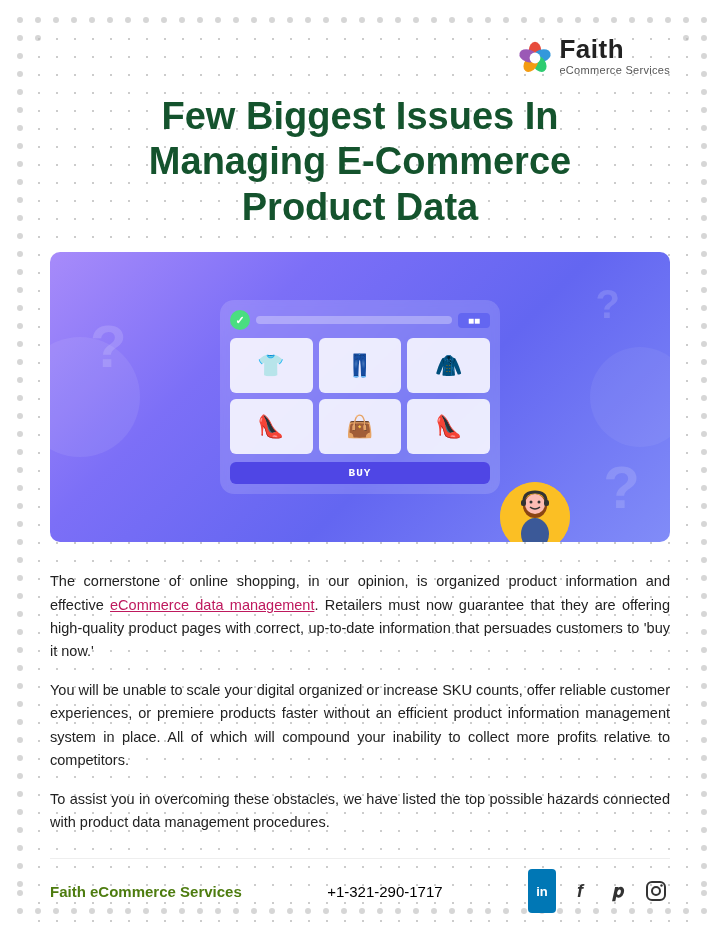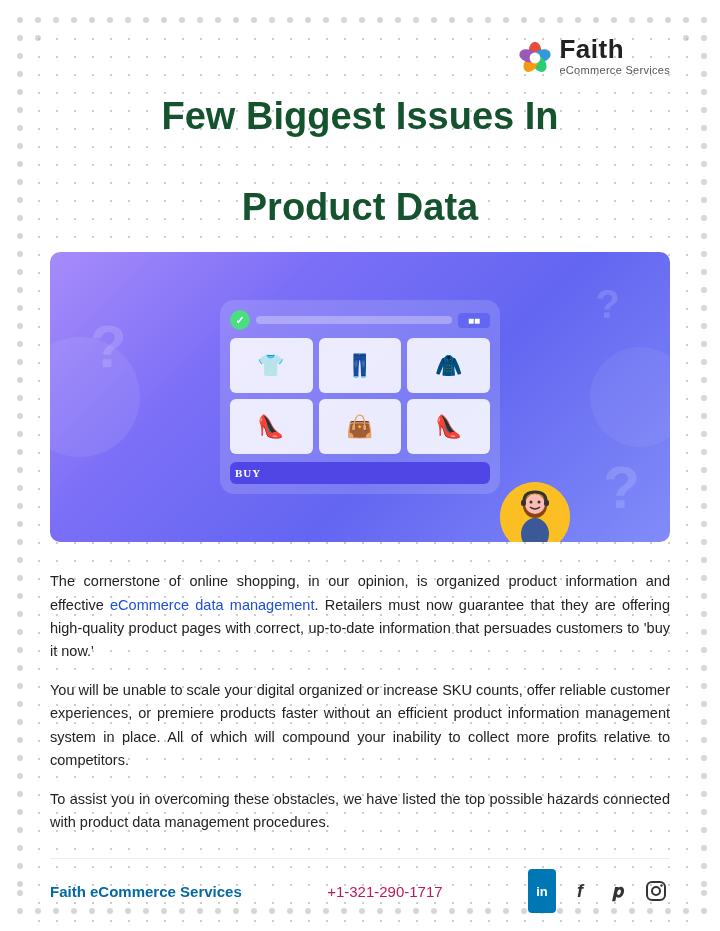--- a/index.html
+++ b/index.html
@@ -214,25 +214,26 @@
       justify-content: center;
     }
 
     .mockup-item-icon {
       font-size: 22px;
     }
 
     .mockup-buy-btn {
       background: #4f46e5;
       color: white;
+      text-align: center;
       border-radius: 6px;
       padding: 5px;
       font-size: 11px;
       font-weight: bold;
-      font-family: Liberation Serif, serif;
+      font-family: Liberation Mono, monospace;
       letter-spacing: 1px;
     }
 
     
     .hero-avatar {
       position: absolute;
       right: 100px;
       bottom: -10px;
       width: 70px;
       height: 70px;
@@ -258,44 +259,45 @@
       color: #222;
       line-height: 1.6;
     }
 
     .text-para {
       margin-bottom: 16px;
       text-align: justify;
     }
 
     .text-link {
-      color: #1d4ed8;
+      color: #be185d;
+      text-decoration: underline;
     }
 
     
     .footer {
       display: flex;
       align-items: center;
       justify-content: space-between;
       margin-top: 24px;
       padding-top: 10px;
       border-top: 1px solid #eee;
     }
 
     .footer-brand {
       font-family: Arial, sans-serif;
       font-size: 15px;
       font-weight: bold;
-      color: #0369a1;
+      color: #4d7c0f;
     }
 
     .footer-phone {
       font-family: Arial, sans-serif;
       font-size: 15px;
-      color: #be185d;
+      color: #000000;
     }
 
     .footer-socials {
       display: flex;
       gap: 10px;
       align-items: center;
     }
 
     .social-icon {
       width: 28px;
@@ -538,21 +540,21 @@
         </svg>
         <div class="logo-text-block">
           <span class="logo-faith">Faith</span>
           <span class="logo-sub">eCommerce Services</span>
         </div>
       </div>
     </div>
 
     <h1 class="main-title">
       <span>Few Biggest Issues In</span><br>
-      <br>
+      <span>Managing E-Commerce</span><br>
       <span>Product Data</span>
     </h1>
 
     <div class="hero-image">
       <div class="hero-circle-left"></div>
       <div class="hero-circle-right"></div>
 
       <span class="hero-qmark hero-qmark-1">?</span>
       <span class="hero-qmark hero-qmark-2">?</span>
       <span class="hero-qmark hero-qmark-3">?</span>

